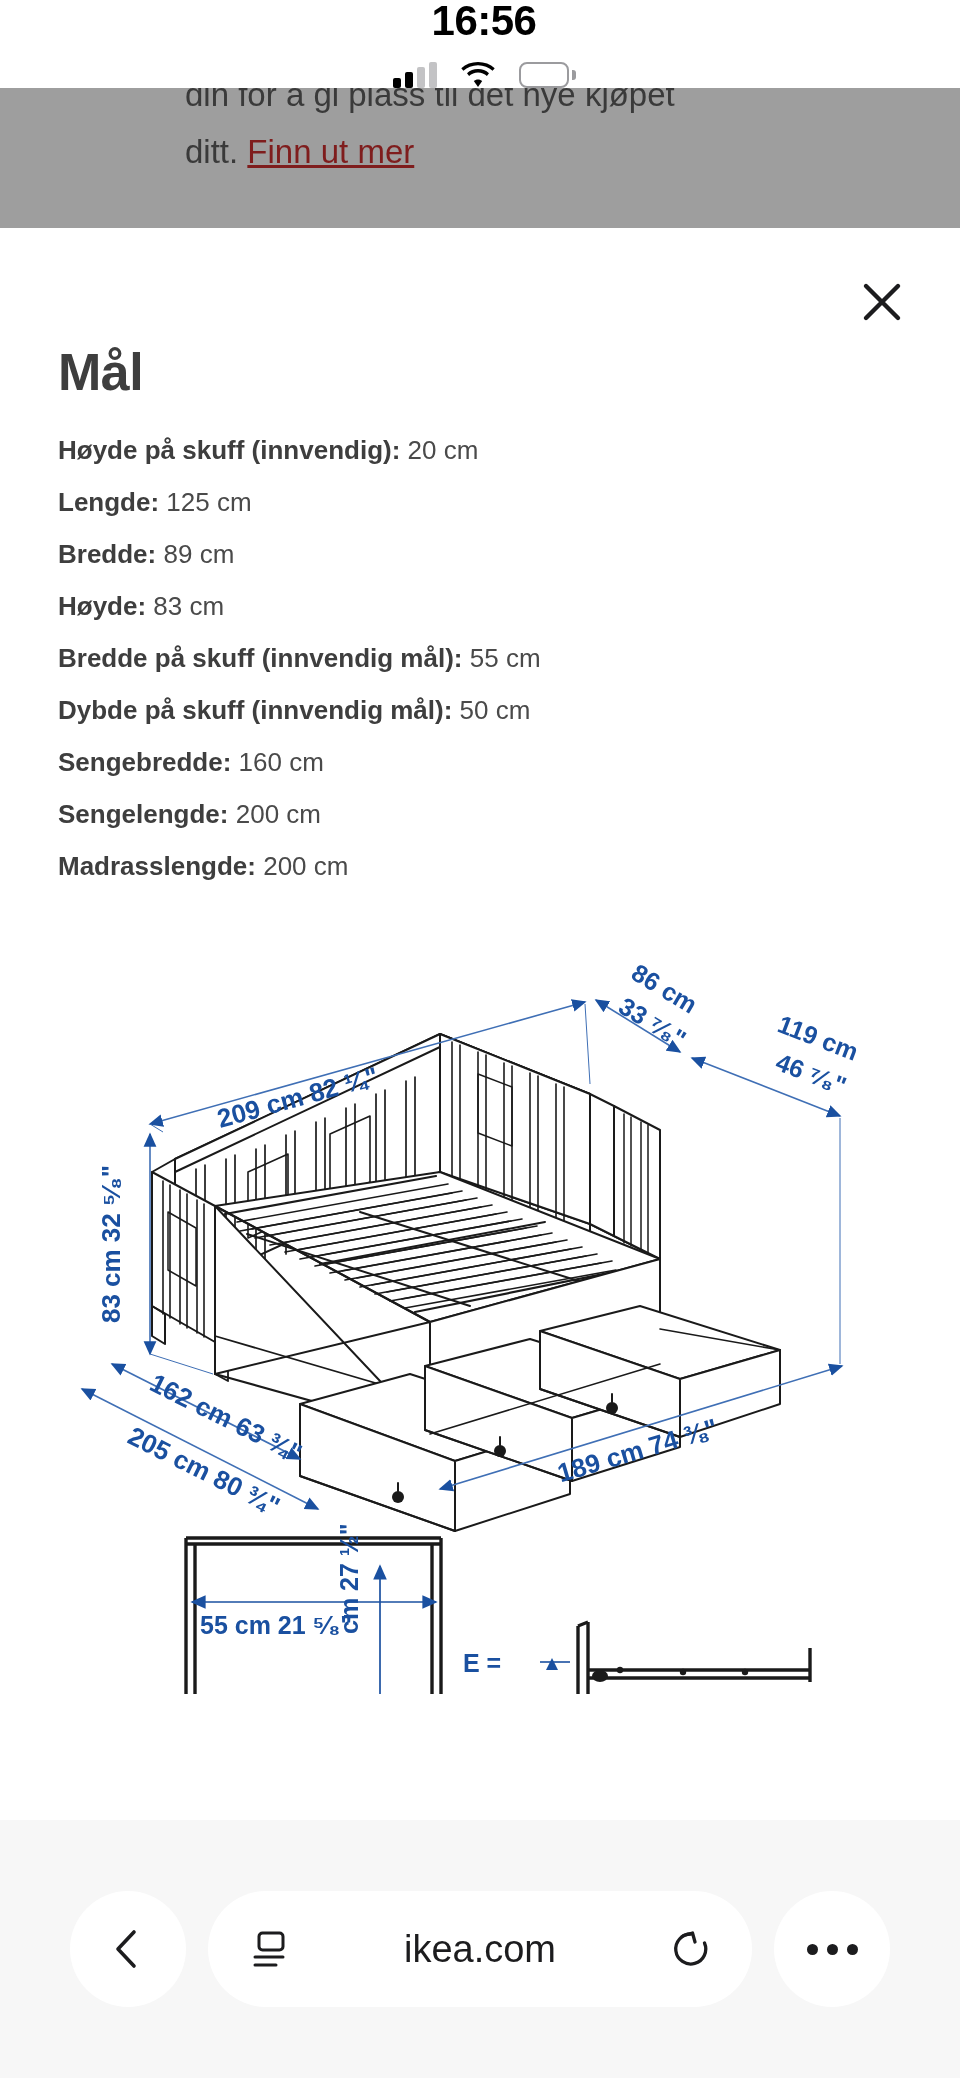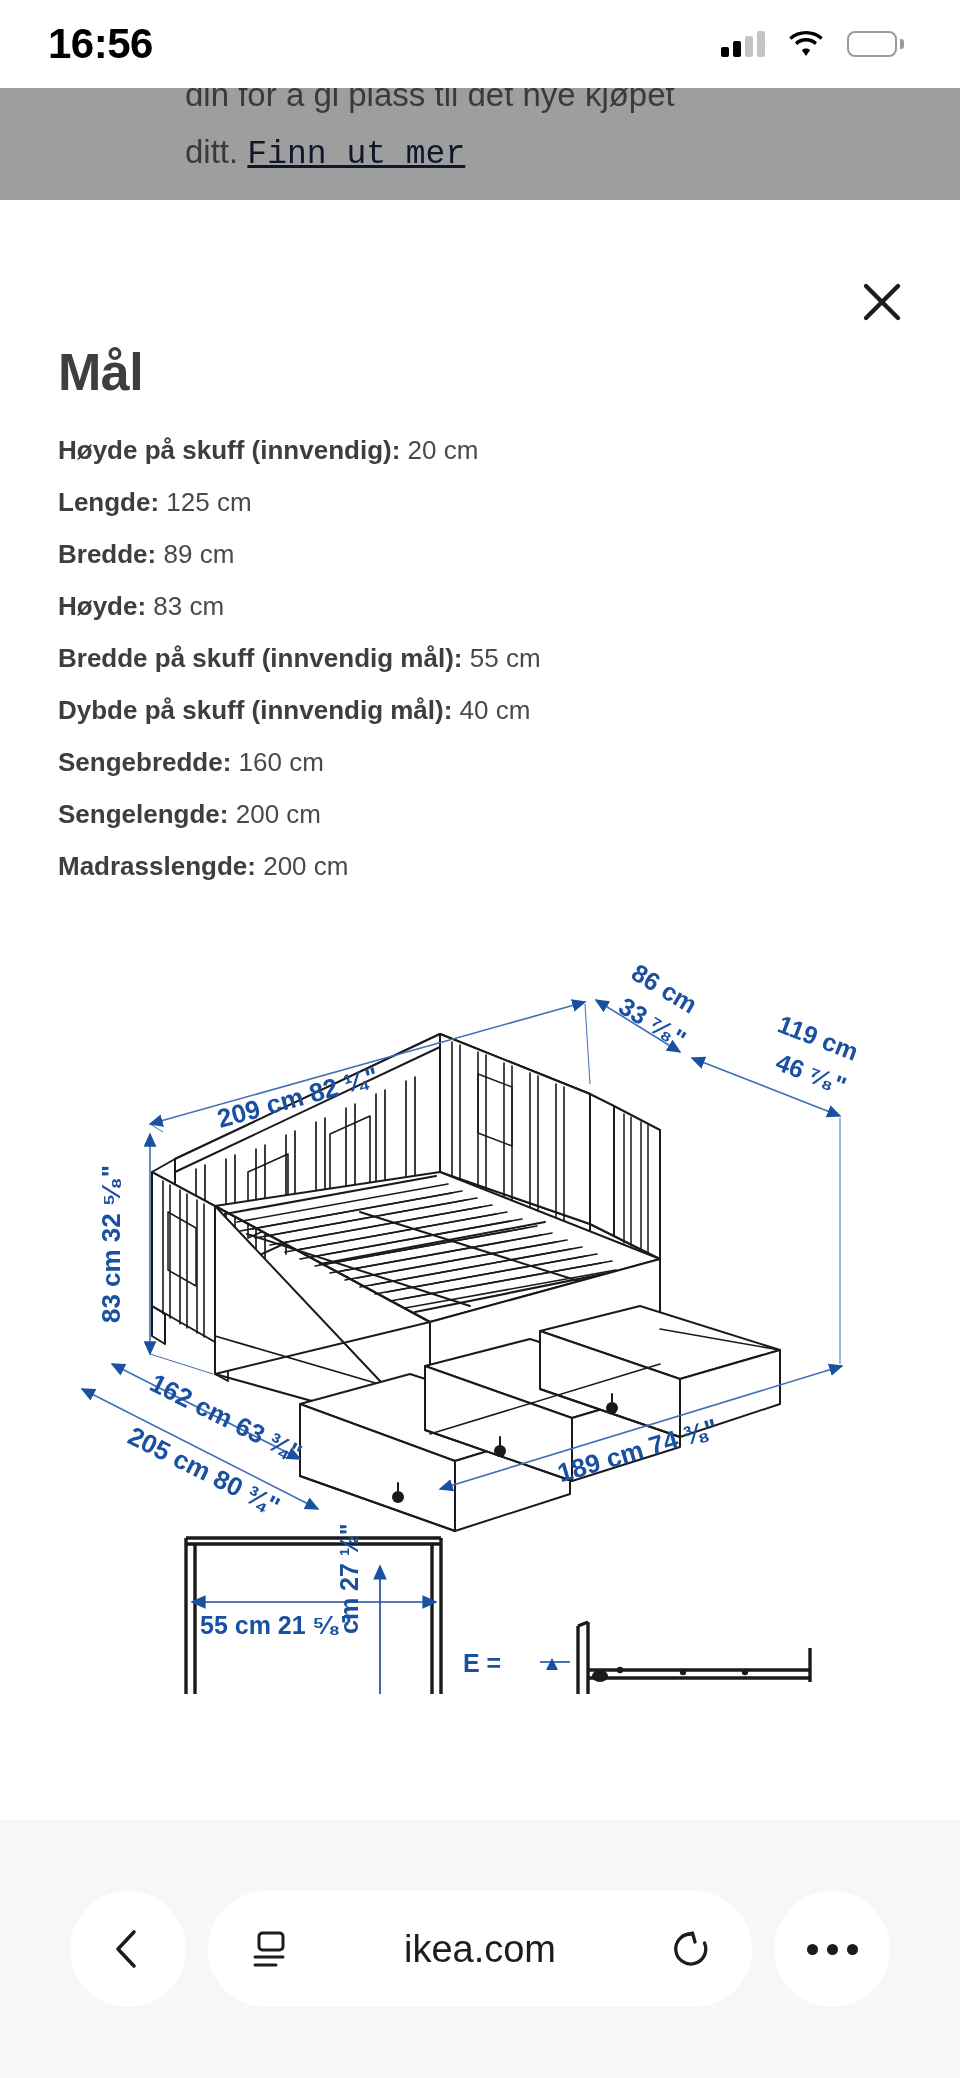--- a/index.html
+++ b/index.html
@@ -10,22 +10,22 @@
     background:#ffffff;
     position:relative;
     overflow:hidden;
   }
 
   
   .statusbar {
     height:88px; width:960px;
     background:#ffffff;
     display:flex; align-items:center; justify-content:space-between;
-    padding:0 56px 0 48px;
-    position:relative; z-index:40;
+    padding:0 56px 0 64px;
+    position:relative; z-index:40;flex-direction:column;
   }
   .status-time {
     font-size:42px; font-weight:700; color:#000;
     letter-spacing:-0.5px; line-height:1;
   }
   .status-right { display:flex; align-items:center; gap:24px; }
   .sig-bars { display:flex; align-items:flex-end; gap:4px; height:26px; }
   .sig-bars i { width:8px; border-radius:2px; background:#000; display:block; }
   .sig-bars i:nth-child(1){ height:10px; }
   .sig-bars i:nth-child(2){ height:16px; }
@@ -41,31 +41,31 @@
     width:48%; height:100%; background:#000; border-radius:4px;
   }
   .battery-cap {
     width:4px; height:10px; background:#9b9b9e;
     border-radius:0 3px 3px 0;
   }
 
   
   .backdrop {
     position:absolute; top:88px; left:0;
-    width:960px; height:112px;
+    width:960px; height:140px;
     background:#9e9e9e;
     z-index:5;
     overflow:hidden;
   }
   .backdrop-text {
     position:absolute; left:185px; top:-22px;
     font-size:33px; line-height:57px; color:#3a3a3a;
     width:620px;
   }
-  .backdrop-link { text-decoration:underline; color:#0f172a;font-family:Liberation Mono, monospace; }
+  .backdrop-link { text-decoration:underline; color:#7f1d1d; }
 
   
   .sheet {
     position:absolute; top:232px; left:0;
     width:960px; height:1588px;
     background:#ffffff;
     border-radius:26px 26px 0 0;
     z-index:20;
     overflow:hidden;
   }
@@ -193,21 +193,21 @@
   <div class="sheet-body">
 
     <h1 class="page-title">Mål</h1>
 
     <div class="spec-list">
       <div class="spec-row"><span class="spec-label">Høyde på skuff (innvendig):</span> <span class="spec-value">20 cm</span></div>
       <div class="spec-row"><span class="spec-label">Lengde:</span> <span class="spec-value">125 cm</span></div>
       <div class="spec-row"><span class="spec-label">Bredde:</span> <span class="spec-value">89 cm</span></div>
       <div class="spec-row"><span class="spec-label">Høyde:</span> <span class="spec-value">83 cm</span></div>
       <div class="spec-row"><span class="spec-label">Bredde på skuff (innvendig mål):</span> <span class="spec-value">55 cm</span></div>
-      <div class="spec-row"><span class="spec-label">Dybde på skuff (innvendig mål):</span> <span class="spec-value">40 cm</span></div>
+      <div class="spec-row"><span class="spec-label">Dybde på skuff (innvendig mål):</span> <span class="spec-value">50 cm</span></div>
       <div class="spec-row"><span class="spec-label">Sengebredde:</span> <span class="spec-value">160 cm</span></div>
       <div class="spec-row"><span class="spec-label">Sengelengde:</span> <span class="spec-value">200 cm</span></div>
       <div class="spec-row"><span class="spec-label">Madrasslengde:</span> <span class="spec-value">200 cm</span></div>
     </div>
 
     <div class="drawing-wrap">
       <svg width="960" height="760" viewBox="0 0 960 760">
         <defs>
           <marker id="ah" markerWidth="9" markerHeight="9" refX="8" refY="4.5" orient="auto">
             <path d="M0,0.5 L9,4.5 L0,8.5 z" fill="#1a50a0"></path>

